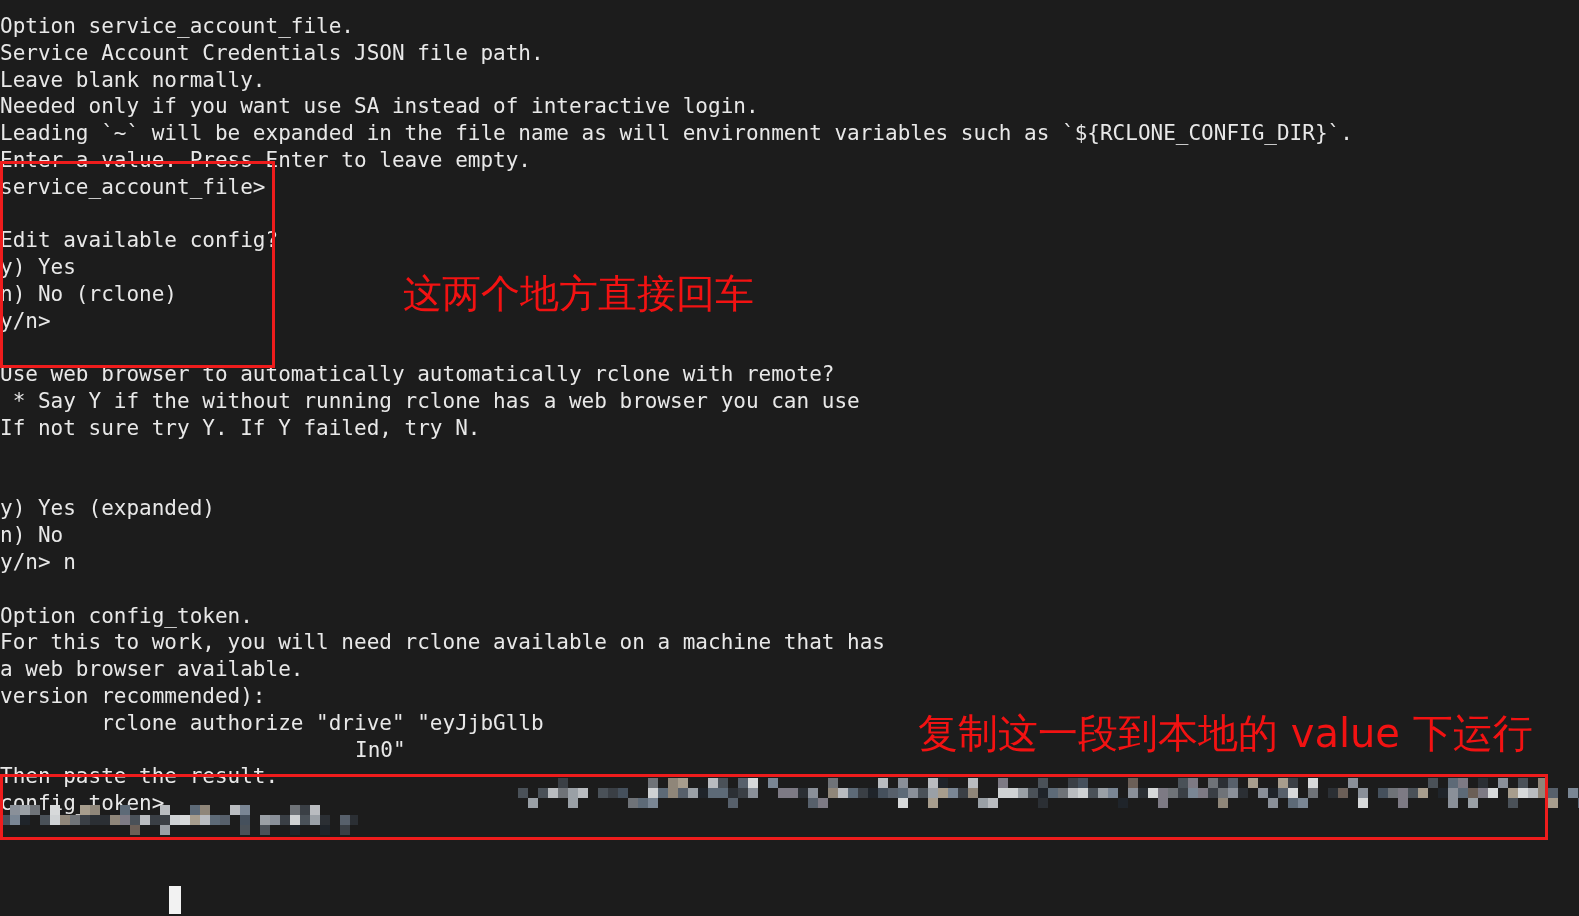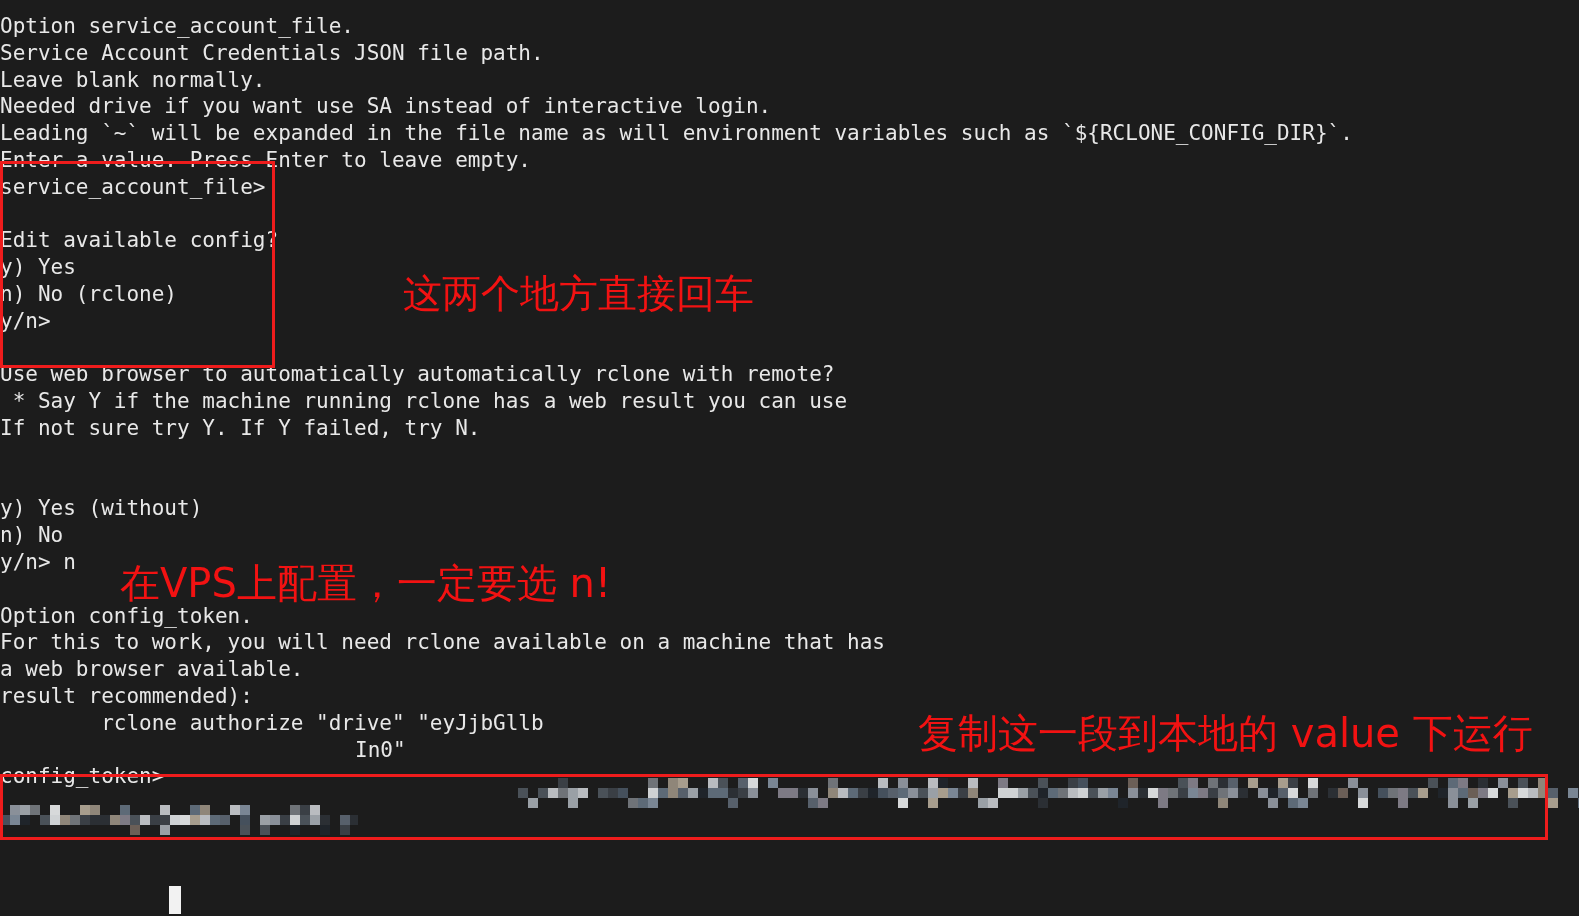--- a/index.html
+++ b/index.html
@@ -96,45 +96,46 @@
 </style>
 </head>
 <body>
 
 <div id="terminal">
 
   <div class="term-lines">
     <div class="line">Option service_account_file.</div>
     <div class="line">Service Account Credentials JSON file path.</div>
     <div class="line">Leave blank normally.</div>
-    <div class="line">Needed drive if you want use SA instead of interactive login.</div>
+    <div class="line">Needed only if you want use SA instead of interactive login.</div>
     <div class="line">Leading `~` will be expanded in the file name as will environment variables such as `${RCLONE_CONFIG_DIR}`.</div>
     <div class="line">Enter a value. Press Enter to leave empty.</div>
     <div class="line">service_account_file&gt;</div>
     <div class="line blank"></div>
     <div class="line">Edit available config?</div>
     <div class="line">y) Yes</div>
     <div class="line">n) No (rclone)</div>
     <div class="line">y/n&gt;</div>
     <div class="line blank"></div>
     <div class="line">Use web browser to automatically automatically rclone with remote?</div>
-    <div class="line"> * Say Y if the machine running rclone has a web result you can use</div>
+    <div class="line"> * Say Y if the without running rclone has a web browser you can use</div>
     <div class="line">If not sure try Y. If Y failed, try N.</div>
     <div class="line blank"></div>
     <div class="line blank"></div>
-    <div class="line">y) Yes (without)</div>
+    <div class="line">y) Yes (expanded)</div>
     <div class="line">n) No</div>
     <div class="line">y/n&gt; n</div>
     <div class="line blank"></div>
     <div class="line">Option config_token.</div>
     <div class="line">For this to work, you will need rclone available on a machine that has</div>
     <div class="line">a web browser available.</div>
-    <div class="line">result recommended):</div>
+    <div class="line">version recommended):</div>
     <div class="line">        rclone authorize "drive" "eyJjbGllb</div>
     <div class="line" style="padding-left:355px;">In0"</div>
+    <div class="line">Then paste the result.</div>
     <div class="line">config_token&gt;</div>
   </div>
 
   <div class="mosaic" id="mosaic-row-1" style="left:518px; top:778px; width:1061px; height:30px;">
       <i style="left: 40px; top: 0px; width: 10px; height: 10px; background: rgb(58, 63, 69);"></i>
       <i style="left: 130px; top: 0px; width: 10px; height: 10px; background: rgb(111, 115, 120);"></i>
       <i style="left: 150px; top: 0px; width: 10px; height: 10px; background: rgb(143, 134, 121);"></i>
       <i style="left: 160px; top: 0px; width: 10px; height: 10px; background: rgb(167, 157, 141);"></i>
       <i style="left: 190px; top: 0px; width: 10px; height: 10px; background: rgb(185, 188, 192);"></i>
       <i style="left: 200px; top: 0px; width: 10px; height: 10px; background: rgb(74, 81, 88);"></i>
@@ -339,18 +340,17 @@
       <i style="left: 260px; top: 20px; width: 10px; height: 10px; background: rgb(74, 81, 88);"></i>
       <i style="left: 290px; top: 20px; width: 10px; height: 10px; background: rgb(31, 36, 42);"></i>
       <i style="left: 320px; top: 20px; width: 10px; height: 10px; background: rgb(31, 36, 42);"></i>
       <i style="left: 340px; top: 20px; width: 10px; height: 10px; background: rgb(58, 63, 69);"></i>
     </div>
 
   <div class="redbox" id="redbox-1"></div>
   <div class="redbox" id="redbox-2"></div>
 
   <div class="annotation" id="annot-1">这两个地方直接回车</div>
-  <div class="annotation" id="annot-2">在VPS上配置，一定要选 n!</div>
   <div class="annotation" id="annot-3">复制这一段到本地的 value 下运行</div>
 
   <div id="cursor-block"></div>
 
 </div>
 
 </body></html>

